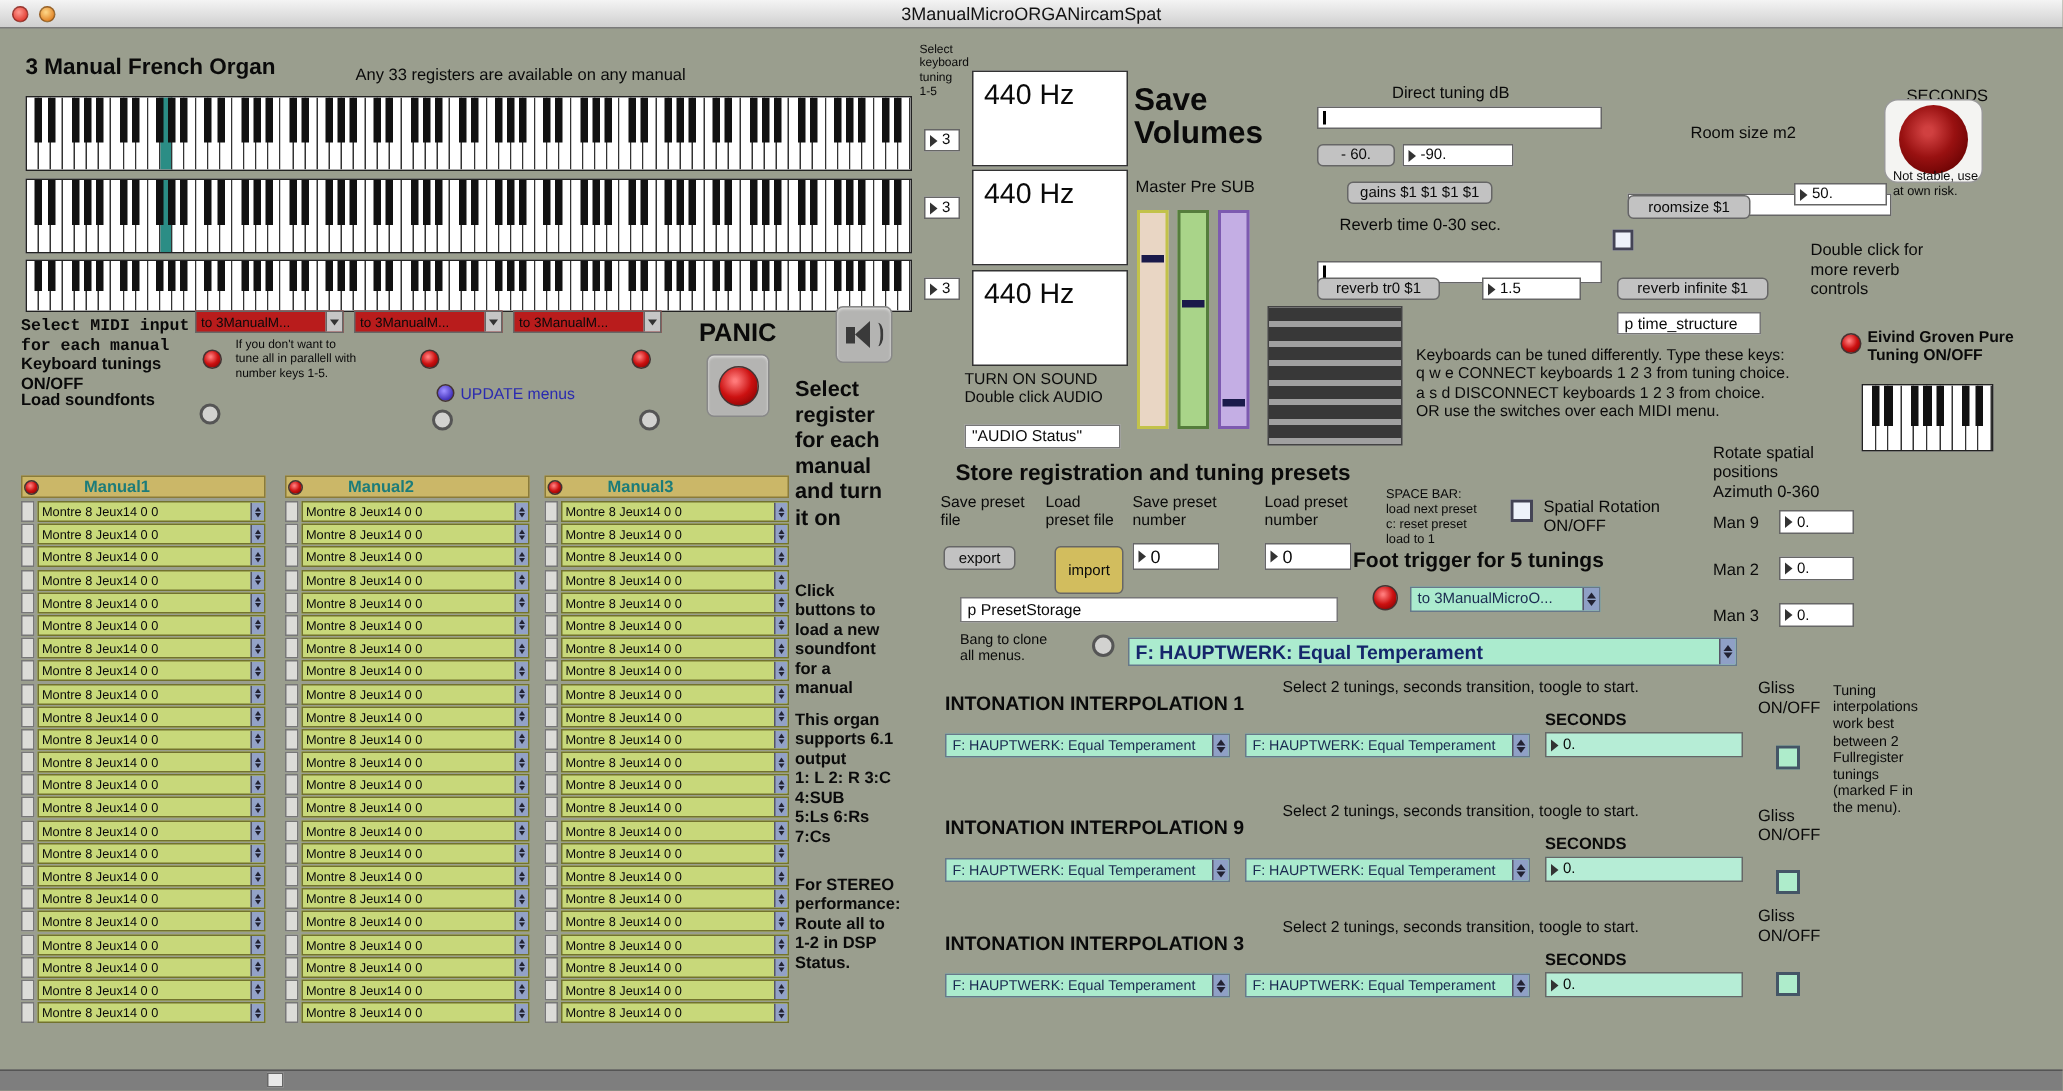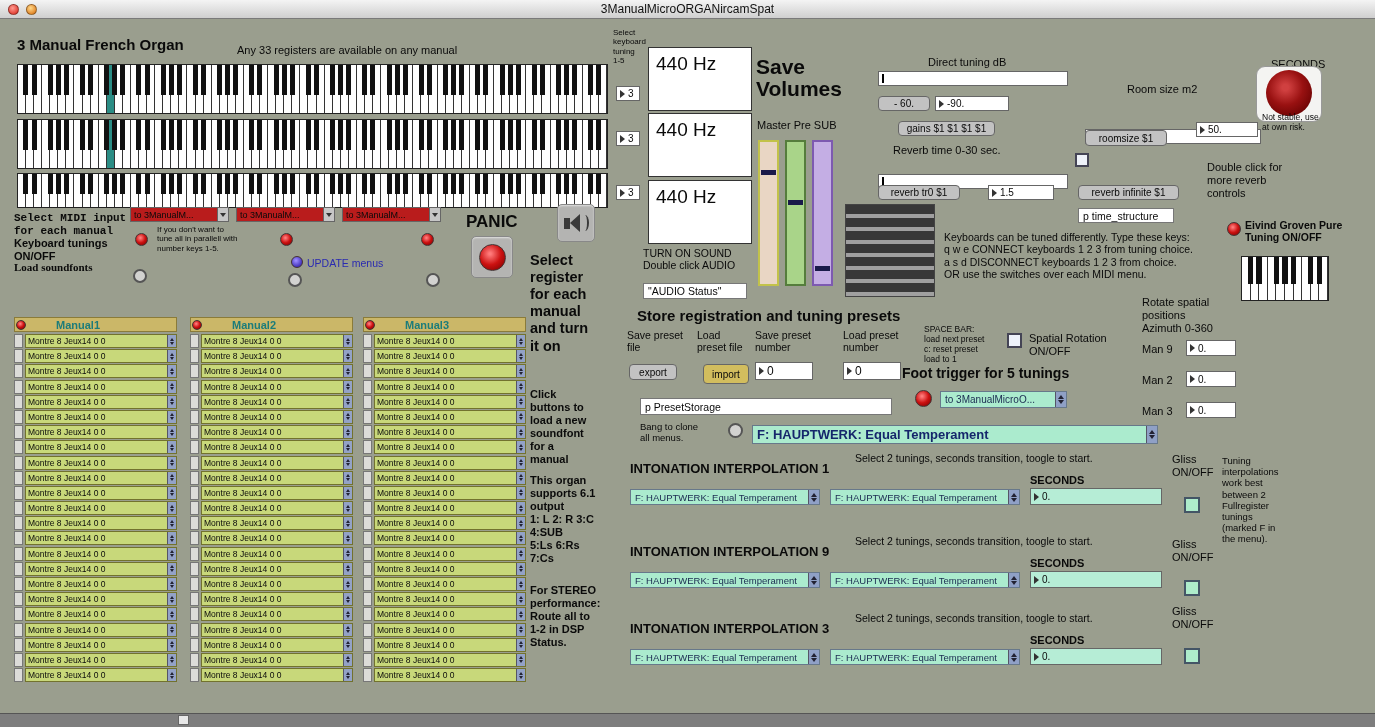--- a/index.html
+++ b/index.html
@@ -634,21 +634,21 @@
 <div class="led abs" style="left:135px; top:233px; width:13px; height:13px;"></div>
 <div class="led abs" style="left:280px; top:233px; width:13px; height:13px;"></div>
 <div class="led abs" style="left:421px; top:233px; width:13px; height:13px;"></div>
 <div class="abs pre" style="left:157px; top:225px; width:118px; font-size:8px;">If you don't want to
 tune all in parallell with
 number keys 1-5.</div>
 <div class="abs b pre" style="left:14px; top:237px;">Keyboard tunings
 ON/OFF</div>
 <div class="led purple abs" style="left:291px; top:256px; width:12px; height:12px;"></div>
 <div class="abs" style="left:307px; top:257px; color:#2a2ab0; font-size:10.5px;">UPDATE menus</div>
-<div class="abs b" style="left:14px; top:261px;font-family:Liberation Serif, serif;">Load soundfonts</div>
+<div class="abs b" style="left:14px; top:261px;">Load soundfonts</div>
 <div class="bang abs" style="left:133px; top:269px; width:14px; height:14px;"></div>
 <div class="bang abs" style="left:288px; top:273px; width:14px; height:14px;"></div>
 <div class="bang abs" style="left:426px; top:273px; width:14px; height:14px;"></div>
 
 <div id="manuals-area">
     <div class="manual-col" style="left: 14px;">
       <div class="manual-head">
         <span class="led"></span>
         <span class="manual-title">Manual1</span>
       </div>
@@ -1393,21 +1393,21 @@
 file</div>
 <div class="abs pre" style="left:697px; top:329px; font-size:10.5px;">Load
 preset file</div>
 <div class="abs pre" style="left:755px; top:329px; font-size:10.5px;">Save preset
 number</div>
 <div class="abs pre" style="left:843px; top:329px; font-size:10.5px;">Load preset
 number</div>
 <div class="msgbox abs" style="left:629px; top:364px; width:48px; height:16px;">
     <span>export</span>
   </div>
-<div class="msgbox import abs" style="left:703px; top:364px; width:46px; height:20px;">
+<div class="msgbox import abs" style="left:703px; top:364px; width:46px; height:32px;">
     <span>import</span>
   </div>
 <div class="numbox big abs" style="left:755px; top:362px; width:58px; height:18px;">
     <i class="nb-tri"></i>
     <span>0</span>
   </div>
 <div class="numbox big abs" style="left:843px; top:362px; width:58px; height:18px;">
     <i class="nb-tri"></i>
     <span>0</span>
   </div>

